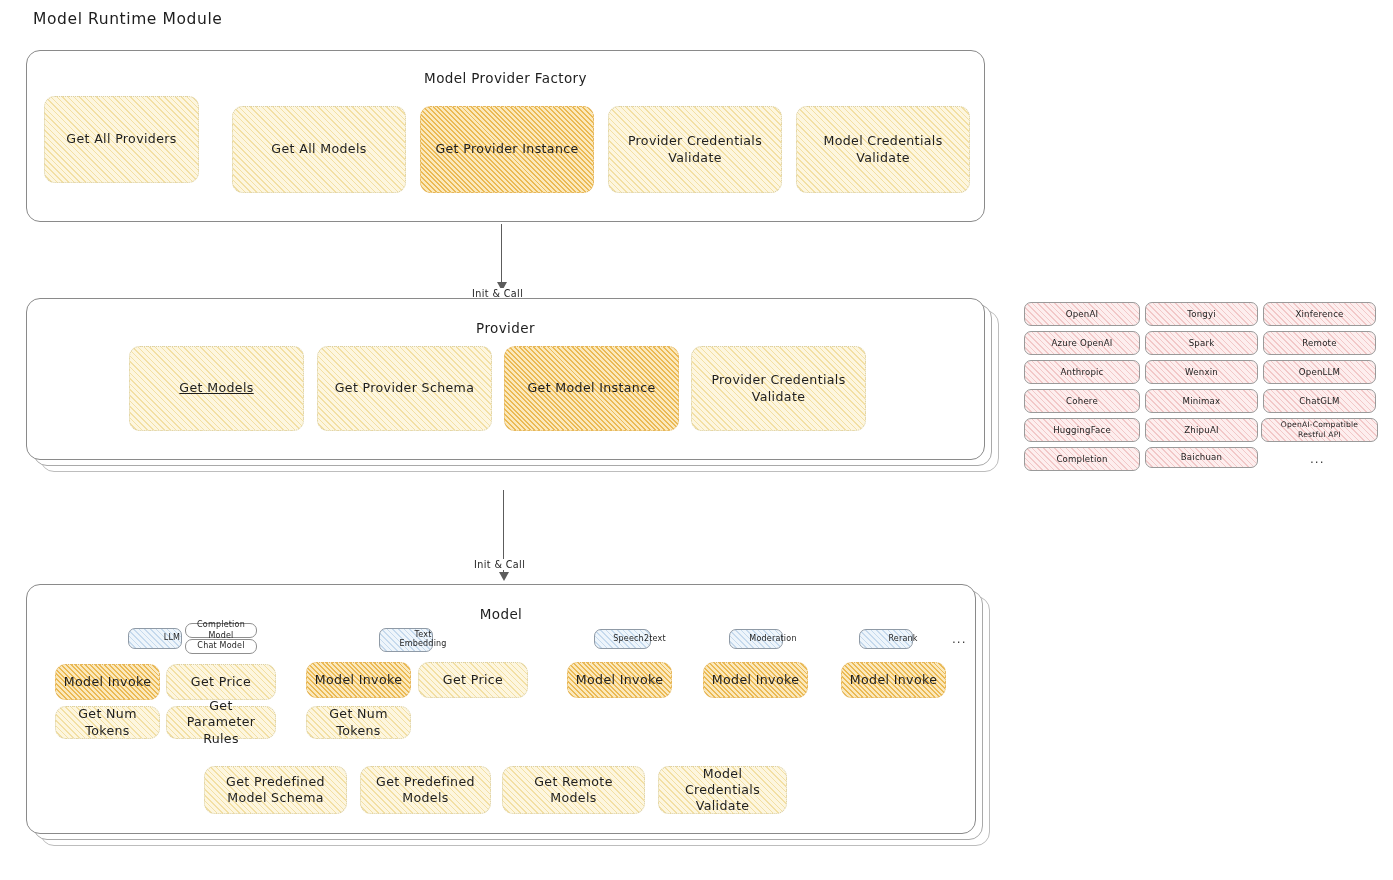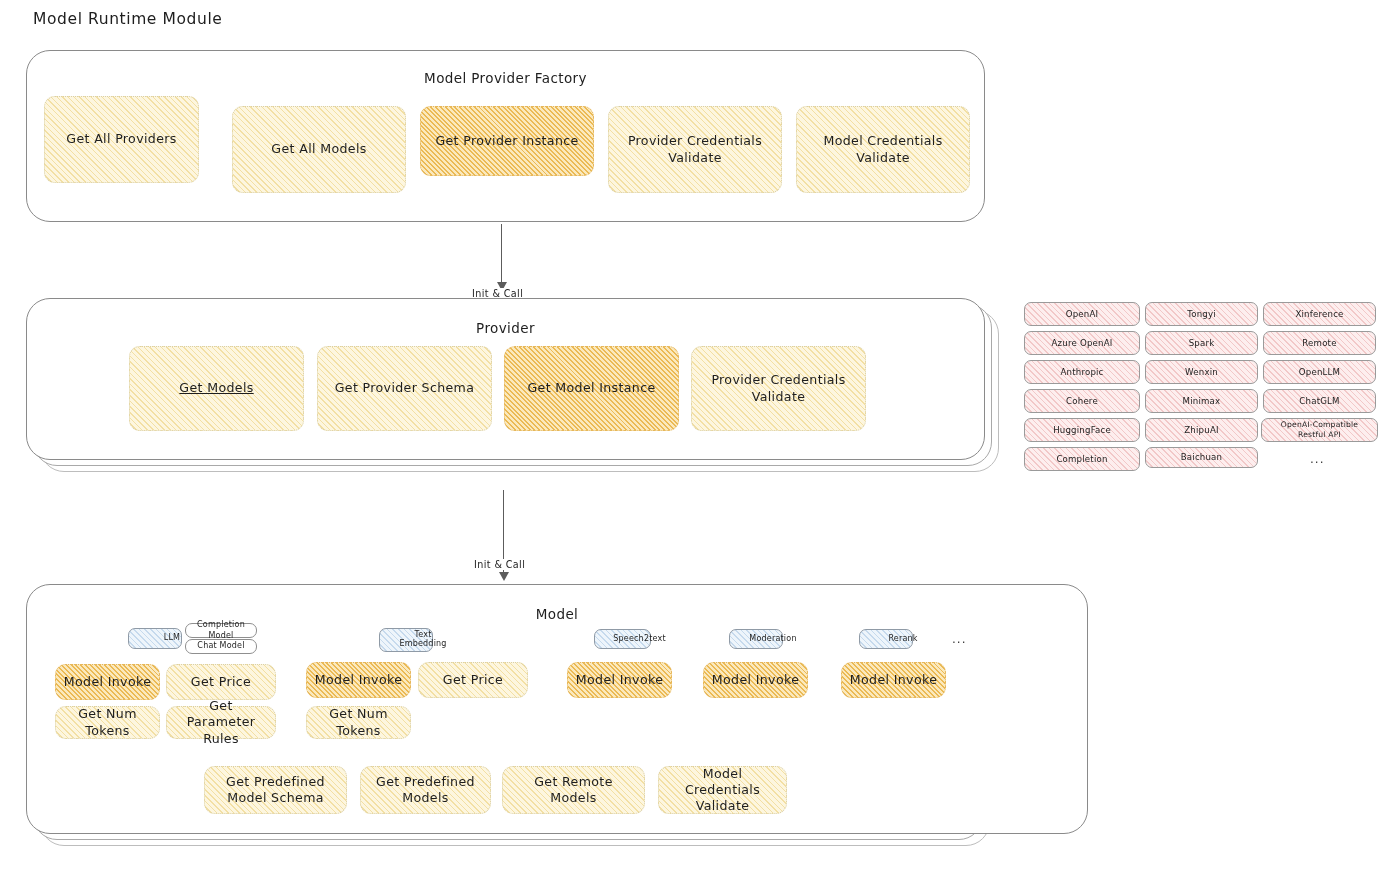--- a/index.html
+++ b/index.html
@@ -10,21 +10,21 @@
   }
   .abs{position:absolute;}
 
   
   #page-title{
     left:33px;top:10px;font-size:15.5px;letter-spacing:.6px;color:#1e1e1e;
   }
 
   
   .panel{
-    position:absolute;border:1.3px solid #8a8a8a;border-radius:24px;
+    position:absolute;border:1.3px solid #8a8a8a;border-radius:14px;
     background:#ffffff;box-sizing:border-box;
   }
   .panel.stack-l2{border-color:#a9a9a9;}
   .panel.stack-l3{border-color:#bdbdbd;}
   .panel-title{
     position:absolute;left:0;right:0;text-align:center;font-size:13.5px;
     letter-spacing:.4px;color:#1e1e1e;
   }
 
   
@@ -88,21 +88,21 @@
 <body>
 
 <div class="abs" id="page-title">Model Runtime Module</div>
 
 <div class="panel" style="left:26px;top:50px;width:959px;height:172px;">
   <div class="panel-title" style="top:19px;">Model Provider Factory</div>
 </div>
 
 <div class="node y abs" style="left:44px;top:96px;width:155px;height:87px;">Get All Providers</div>
 <div class="node y abs" style="left:232px;top:106px;width:174px;height:87px;">Get All Models</div>
-<div class="node o abs" style="left:420px;top:106px;width:174px;height:70px;">Get Provider Instance</div>
+<div class="node o abs" style="left:420px;top:106px;width:174px;height:87px;">Get Provider Instance</div>
 <div class="node y abs" style="left:608px;top:106px;width:174px;height:87px;">Provider Credentials Validate</div>
 <div class="node y abs" style="left:796px;top:106px;width:174px;height:87px;">Model Credentials Validate</div>
 
 <div class="arrow-line" style="left:501px;top:224px;height:62px;"></div>
 <div class="arrow-head" style="left:497px;top:282px;"></div>
 <div class="arrow-label" style="left:468px;top:252px;">Init &amp; Call</div>
 
 <div class="panel stack-l3" style="left:40px;top:310px;width:959px;height:162px;"></div>
 <div class="panel stack-l2" style="left:33px;top:304px;width:959px;height:162px;"></div>
 <div class="panel" style="left:26px;top:298px;width:959px;height:162px;">
@@ -134,21 +134,21 @@
 <div class="node r abs" style="left:1263px;top:389px;width:113px;height:24px;">ChatGLM</div>
 <div class="node r abs" style="left:1261px;top:418px;width:117px;height:24px;font-size:7.6px;">OpenAI-Compatible Restful API</div>
 <div class="ellipsis" style="left:1310px;top:452px;">...</div>
 
 <div class="arrow-line" style="left:503px;top:490px;height:88px;"></div>
 <div class="arrow-head" style="left:499px;top:572px;"></div>
 <div class="arrow-label" style="left:470px;top:523px;">Init &amp; Call</div>
 
 <div class="panel stack-l3" style="left:40px;top:596px;width:950px;height:250px;"></div>
 <div class="panel stack-l2" style="left:33px;top:590px;width:950px;height:250px;"></div>
-<div class="panel" style="left:26px;top:584px;width:1062px;height:250px;">
+<div class="panel" style="left:26px;top:584px;width:950px;height:250px;">
   <div class="panel-title" style="top:21px;">Model</div>
 </div>
 
 <div class="node b abs" style="left:128px;top:628px;width:54px;height:21px;">LLM</div>
 <div class="node w abs" style="left:185px;top:623px;width:72px;height:15px;">Completion Model</div>
 <div class="node w abs" style="left:185px;top:639px;width:72px;height:15px;">Chat Model</div>
 
 <div class="node o abs" style="left:55px;top:664px;width:105px;height:36px;">Model Invoke</div>
 <div class="node y abs" style="left:166px;top:664px;width:110px;height:36px;">Get Price</div>
 <div class="node y abs" style="left:55px;top:706px;width:105px;height:33px;">Get Num Tokens</div>

